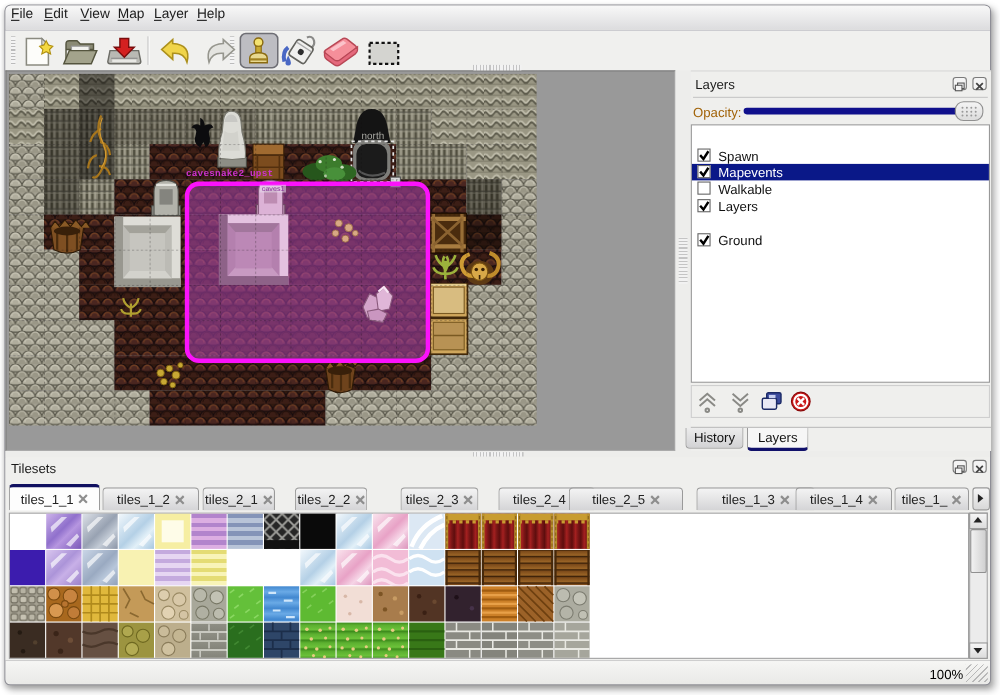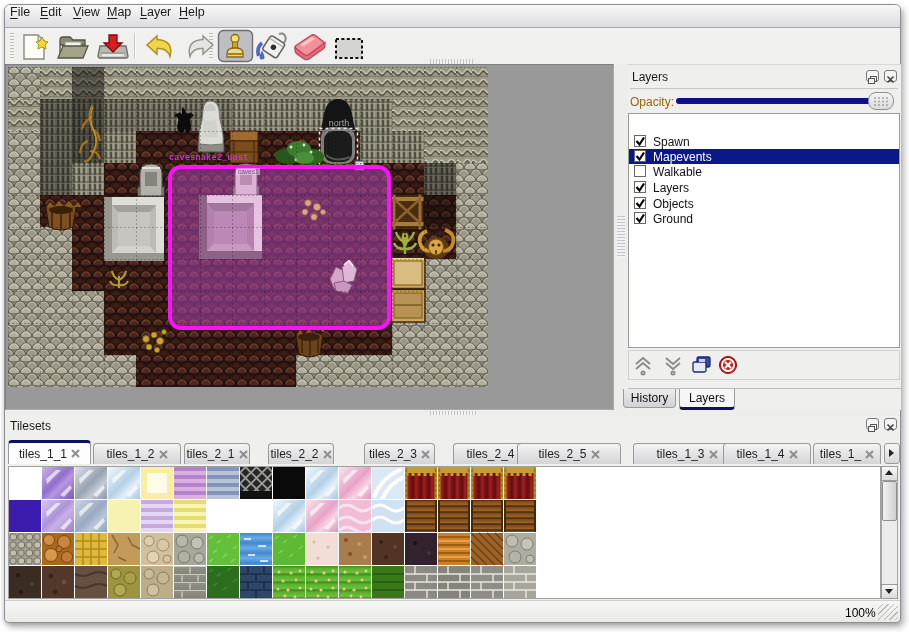--- a/index.html
+++ b/index.html
@@ -369,28 +369,20 @@
       <span class="ltxt">Walkable</span>
     </div>
 <div class="lrow" style="top:66px">
       <span class="cb">
         <svg width="12" height="12" style="position:absolute;left:-1px;top:-1px">
           <path d="M2.5 6 l3 3.5 L10 2.5" stroke="#000" stroke-width="2.2" fill="none"></path>
         </svg>
       </span>
       <span class="ltxt">Layers</span>
     </div>
-<div class="lrow" style="top:82px">
-      <span class="cb">
-        <svg width="12" height="12" style="position:absolute;left:-1px;top:-1px">
-          <path d="M2.5 6 l3 3.5 L10 2.5" stroke="#000" stroke-width="2.2" fill="none"></path>
-        </svg>
-      </span>
-      <span class="ltxt">Objects</span>
-    </div>
 <div class="lrow" style="top:97px">
       <span class="cb">
         <svg width="12" height="12" style="position:absolute;left:-1px;top:-1px">
           <path d="M2.5 6 l3 3.5 L10 2.5" stroke="#000" stroke-width="2.2" fill="none"></path>
         </svg>
       </span>
       <span class="ltxt">Ground</span>
     </div>
 </div>
 <div class="abs" id="ltool"></div>

